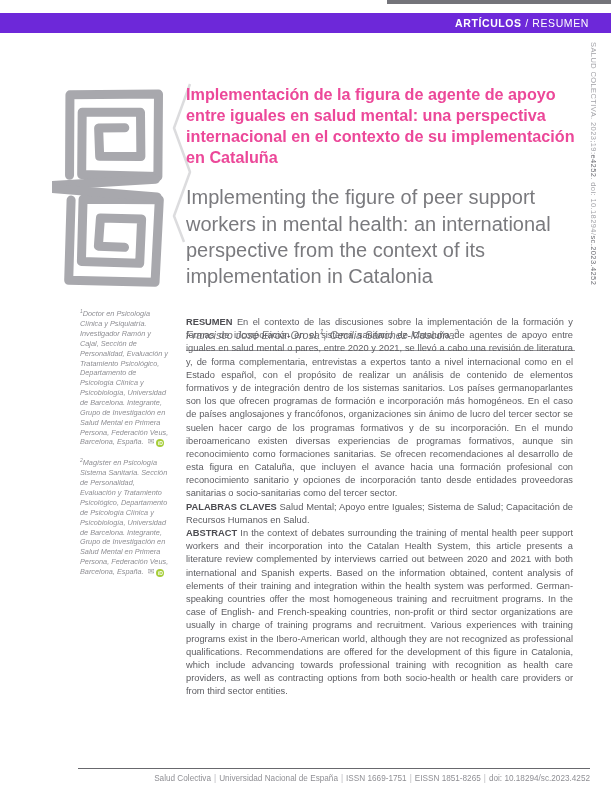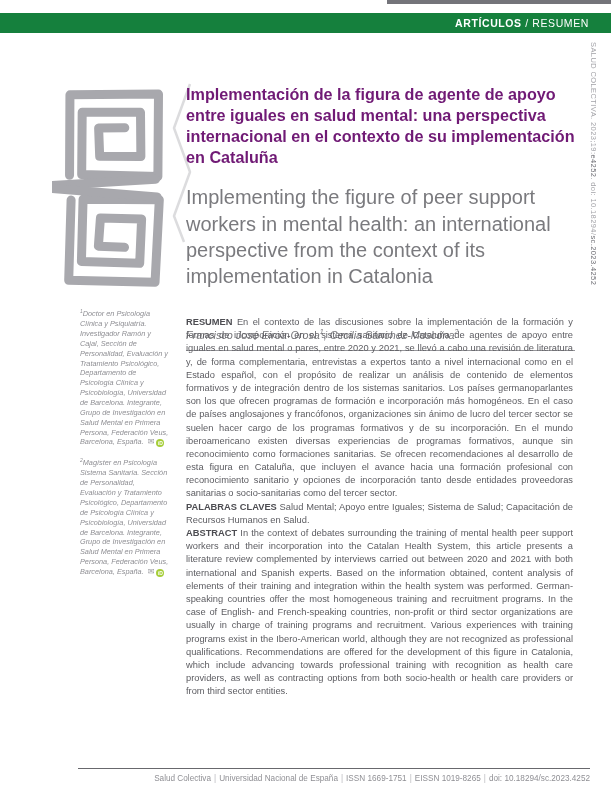--- a/index.html
+++ b/index.html
@@ -2,35 +2,35 @@
 <html><head>
 <meta charset="utf-8">
 <style>
   * { margin:0; padding:0; box-sizing:border-box; }
   html,body { background:#e9e9e9; }
   body { font-family:"Liberation Sans", sans-serif; }
   #page { position:relative; width:611px; height:794px; background:#ffffff; margin:0 auto; overflow:hidden; }
 
   .topbar-accent { position:absolute; top:0; left:387px; width:224px; height:4px; background:#74747a; }
 
-  .band { position:absolute; top:13px; left:0; width:611px; height:20px; background:#15803d;
+  .band { position:absolute; top:13px; left:0; width:611px; height:20px; background:#6d28d9;
           display:flex; justify-content:flex-end; align-items:center; padding-right:22px;
           color:#ffffff; font-size:10.5px; letter-spacing:0.6px; }
   .band .bold { font-weight:bold; }
   .band span { white-space:pre; }
 
   .side-strip { position:absolute; top:42px; right:13px; writing-mode:vertical-rl;
                 font-size:7.5px; color:#a3a3a8; letter-spacing:0.4px; white-space:pre; }
   .side-strip .strip-link { color:#6d6d73; }
 
   .logo-wrap { position:absolute; left:52px; top:80px; }
   .deco-zigzag { position:absolute; left:168px; top:82px; }
 
   .title-block { position:absolute; left:186px; top:84px; width:389px; }
-  .title-es { font-size:16.2px; font-weight:bold; color:#701a75; line-height:1.3; margin-bottom:16px; }
+  .title-es { font-size:16.2px; font-weight:bold; color:#ec4899; line-height:1.3; margin-bottom:16px; }
   .title-en { font-size:20px; font-weight:normal; color:#7a7a7e; line-height:1.32; margin-bottom:38px; }
   .authors  { font-style:italic; font-size:10.8px; color:#76767a; }
   .authors sup { font-size:7px; }
   .authors .sep { white-space:pre; }
   .title-rule { margin-top:10px; border-top:1px solid #97979b; width:100%; height:0; }
 
   .sidebar { position:absolute; left:80px; top:308px; width:90px;
              font-size:7.3px; font-style:italic; color:#8e8e93; line-height:1.35; }
   .aff { margin-bottom:9px; }
   .aff sup { font-size:5px; font-style:italic; }
@@ -107,16 +107,16 @@
   </div>
 
   <div class="main">
     <p><span class="lbl">RESUMEN</span><span> En el contexto de las discusiones sobre la implementación de la formación y formas de incorporación en el sistema sanitario de Cataluña de agentes de apoyo entre iguales en salud mental o pares, entre 2020 y 2021, se llevó a cabo una revisión de literatura y, de forma complementaria, entrevistas a expertos tanto a nivel internacional como en el Estado español, con el propósito de realizar un análisis de contenido de elementos formativos y de integración dentro de los sistemas sanitarios. Los países germanoparlantes son los que ofrecen programas de formación e incorporación más homogéneos. En el caso de países anglosajones y francófonos, organizaciones sin ánimo de lucro del tercer sector se suelen hacer cargo de los programas formativos y de su incorporación. En el mundo iberoamericano existen diversas experiencias de programas formativos, aunque sin reconocimiento como formaciones sanitarias. Se ofrecen recomendaciones al desarrollo de esta figura en Cataluña, que incluyen el avance hacia una formación profesional con reconocimiento sanitario y opciones de incorporación tanto desde entidades proveedoras sanitarias o socio-sanitarias como del tercer sector.</span></p>
     <p><span class="lbl">PALABRAS CLAVES</span><span> Salud Mental; Apoyo entre Iguales; Sistema de Salud; Capacitación de Recursos Humanos en Salud.</span></p>
     <p class="abstract-block"><span class="lbl">ABSTRACT</span><span> In the context of debates surrounding the training of mental health peer support workers and their incorporation into the Catalan Health System, this article presents a literature review complemented by interviews carried out between 2020 and 2021 with both international and Spanish experts. Based on the information obtained, content analysis of elements of their training and integration within the health system was performed. German-speaking countries offer the most homogeneous training and recruitment programs. In the case of English- and French-speaking countries, non-profit or third sector organizations are usually in charge of training programs and recruitment. Various experiences with training programs exist in the Ibero-American world, although they are not recognized as professional qualifications. Recommendations are offered for the development of this figure in Catalonia, which include advancing towards professional training with recognition as health care providers, as well as contracting options from both socio-health or health care providers or from third sector entities.</span></p>
   </div>
 
   <div class="footer-rule"></div>
   <div class="footer-text">
-    <span>Salud Colectiva</span><span class="pipe">|</span><span>Universidad Nacional de España</span><span class="pipe">|</span><span>ISSN 1669-1751</span><span class="pipe">|</span><span>EISSN 1019-8265</span><span class="pipe">|</span><span>doi: 10.18294/sc.2023.4252</span>
+    <span>Salud Colectiva</span><span class="pipe">|</span><span>Universidad Nacional de España</span><span class="pipe">|</span><span>ISSN 1669-1751</span><span class="pipe">|</span><span>EISSN 1851-8265</span><span class="pipe">|</span><span>doi: 10.18294/sc.2023.4252</span>
   </div>
 
 </div>
 
 </body></html>

